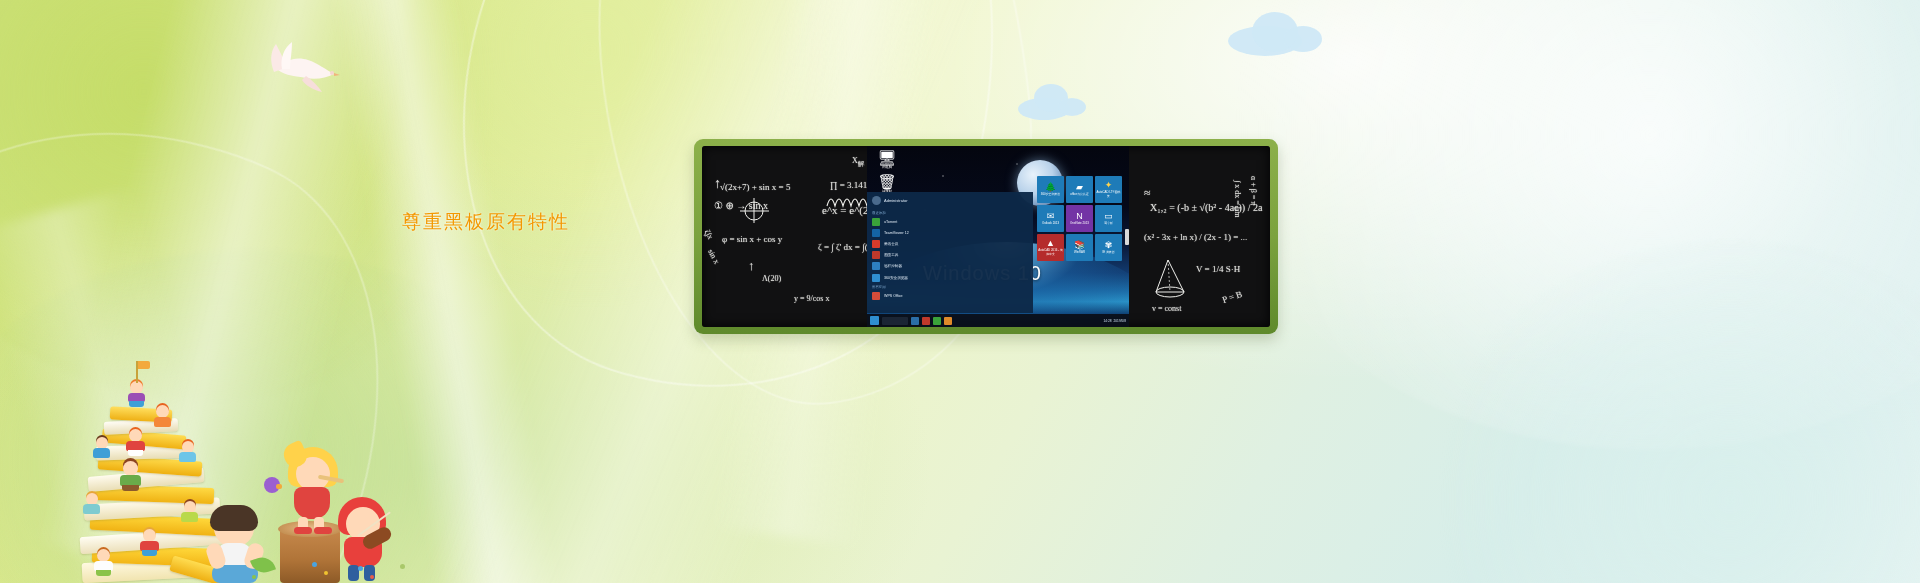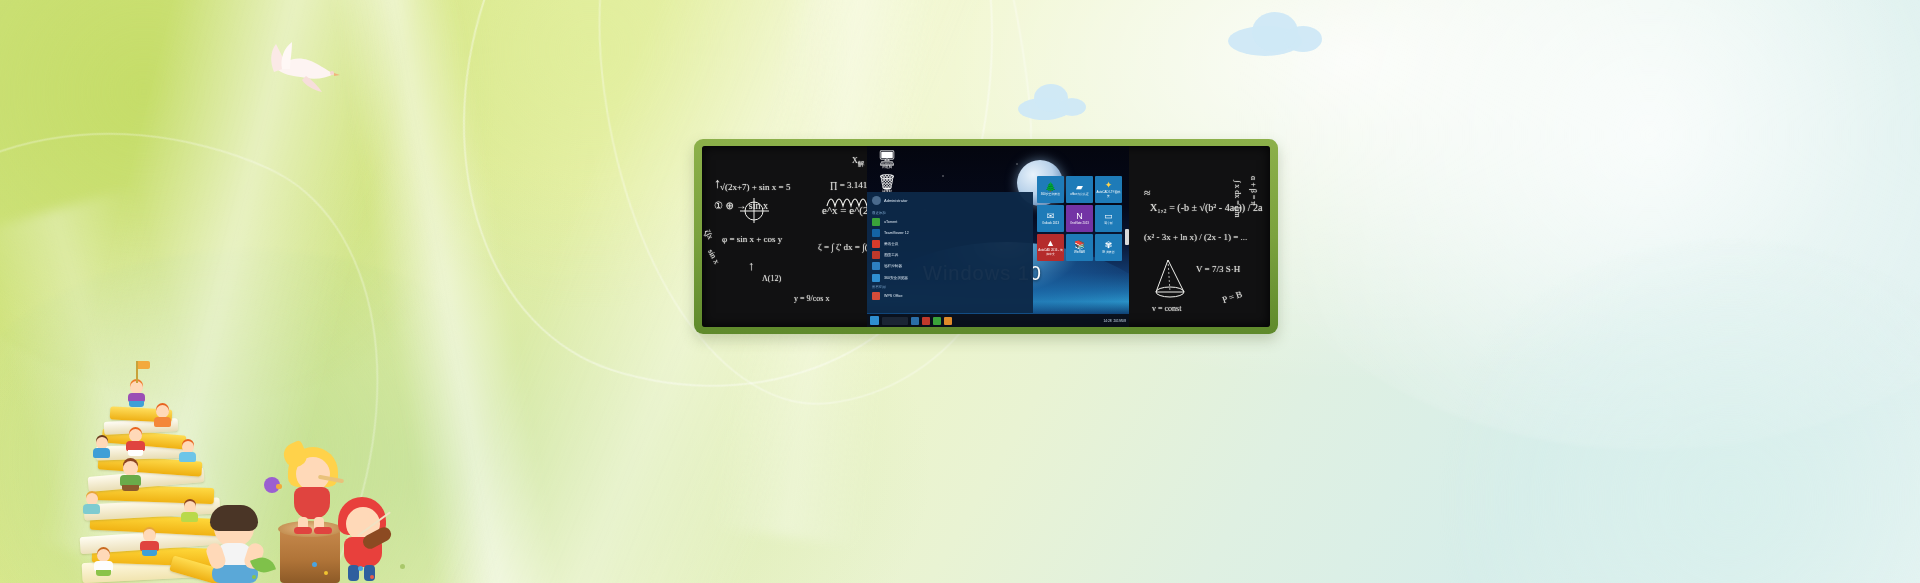--- a/index.html
+++ b/index.html
@@ -160,56 +160,57 @@
   <svg class="dove" viewBox="0 0 92 60">
     <path d="M30 34 C36 24 48 20 60 24 C70 27 78 34 86 38 C78 42 68 44 58 42 C48 40 38 40 30 34 Z" fill="#fdf4f2"></path>
     <path d="M26 36 C22 26 22 16 28 8 C32 16 36 24 40 31 Z" fill="#fbe9e6"></path>
     <path d="M34 33 C32 22 36 12 44 6 C44 16 42 26 42 33 Z" fill="#fff8f6"></path>
     <path d="M58 40 C64 44 70 50 74 56 C66 54 58 50 54 44 Z" fill="#f7dedb"></path>
     <circle cx="84" cy="37" r="2" fill="#f6d6d0"></circle>
     <path d="M86 37 L92 39 L86 40 Z" fill="#f0b47c"></path>
   </svg>
 
   <div class="headline">
+    <div class="subline">尊重黑板原有特性</div>
   </div>
 
   <div class="device">
     <div class="screen">
 
       <div class="chalk" style="left:18px;top:36px;font-size:9px;">√(2x+7) + sin x = 5</div>
       <div class="chalk" style="left:12px;top:30px;font-size:14px;">↑</div>
       <div class="chalk" style="left:128px;top:34px;font-size:9px;">∏ = 3.14159</div>
       <div class="chalk" style="left:12px;top:54px;font-size:10px;">① ⊕ → sin x</div>
       <svg style="position:absolute;left:34px;top:50px;" width="36" height="28">
         <circle cx="18" cy="15" r="9" fill="none" stroke="#f0f0ec" stroke-width="1"></circle>
         <line x1="18" y1="2" x2="18" y2="27" stroke="#f0f0ec" stroke-width="1"></line>
         <line x1="4" y1="15" x2="33" y2="15" stroke="#f0f0ec" stroke-width="1"></line>
       </svg>
       <svg style="position:absolute;left:124px;top:44px;" width="56" height="22">
         <path d="M1 16 Q5 2 9 16 Q13 2 17 16 Q21 2 25 16 Q29 2 33 16 Q37 2 41 16 Q45 4 49 15" fill="none" stroke="#f0f0ec" stroke-width="1.1"></path>
       </svg>
       <div class="chalk" style="left:120px;top:58px;font-size:11px;">e^x = e^(2x+3) =&gt;</div>
       <div class="chalk" style="left:20px;top:88px;font-size:9px;">φ = sin x + cos y</div>
       <div class="chalk" style="left:116px;top:96px;font-size:9px;">ζ = ∫ ζ' dx = ∫(n)</div>
-      <div class="chalk" style="left:60px;top:128px;font-size:8px;">Λ(12)</div>
+      <div class="chalk" style="left:60px;top:128px;font-size:8px;">Λ(20)</div>
       <div class="chalk" style="left:2px;top:84px;font-size:8px;transform:rotate(62deg);">ζ∫x</div>
       <div class="chalk" style="left:4px;top:106px;font-size:8px;transform:rotate(62deg);">sin x</div>
       <div class="chalk" style="left:46px;top:112px;font-size:13px;">↑</div>
       <div class="chalk" style="left:92px;top:148px;font-size:8px;">y = 9/cos x</div>
       <div class="chalk" style="left:150px;top:10px;font-size:8px;">X<sub>解</sub></div>
 
       <div class="chalk" style="left:448px;top:56px;font-size:10px;">X₁,₂ = (-b ± √(b² - 4ac)) / 2a</div>
       <div class="chalk" style="left:442px;top:40px;font-size:12px;">≈</div>
       <div class="chalk" style="left:442px;top:86px;font-size:9px;">(x² - 3x + ln x) / (2x - 1) = ...</div>
       <svg style="position:absolute;left:452px;top:112px;" width="48" height="48">
         <path d="M14 2 L2 34 L30 34 Z" fill="none" stroke="#f0f0ec" stroke-width="1"></path>
         <ellipse cx="16" cy="34" rx="14" ry="5" fill="none" stroke="#f0f0ec" stroke-width="1"></ellipse>
         <line x1="14" y1="2" x2="16" y2="34" stroke="#f0f0ec" stroke-width=".7" stroke-dasharray="2 2"></line>
       </svg>
-      <div class="chalk" style="left:494px;top:118px;font-size:9px;">V = 7/3 S·H</div>
+      <div class="chalk" style="left:494px;top:118px;font-size:9px;">V = 1/4 S·H</div>
       <div class="chalk" style="left:450px;top:158px;font-size:8px;">v = const</div>
       <div class="chalk" style="left:520px;top:146px;font-size:9px;transform:rotate(-18deg);">P = B</div>
       <div class="chalk" style="left:540px;top:34px;font-size:8px;transform:rotate(90deg);transform-origin:left top;">∫ x dx = lim</div>
       <div class="chalk" style="left:556px;top:30px;font-size:8px;transform:rotate(90deg);transform-origin:left top;">α + β = π</div>
 
       <div class="win">
         <div class="space-stars"></div>
         <div class="moon"></div>
         <div class="horizon"></div>
         <div class="winlogo">Windows 10</div>

